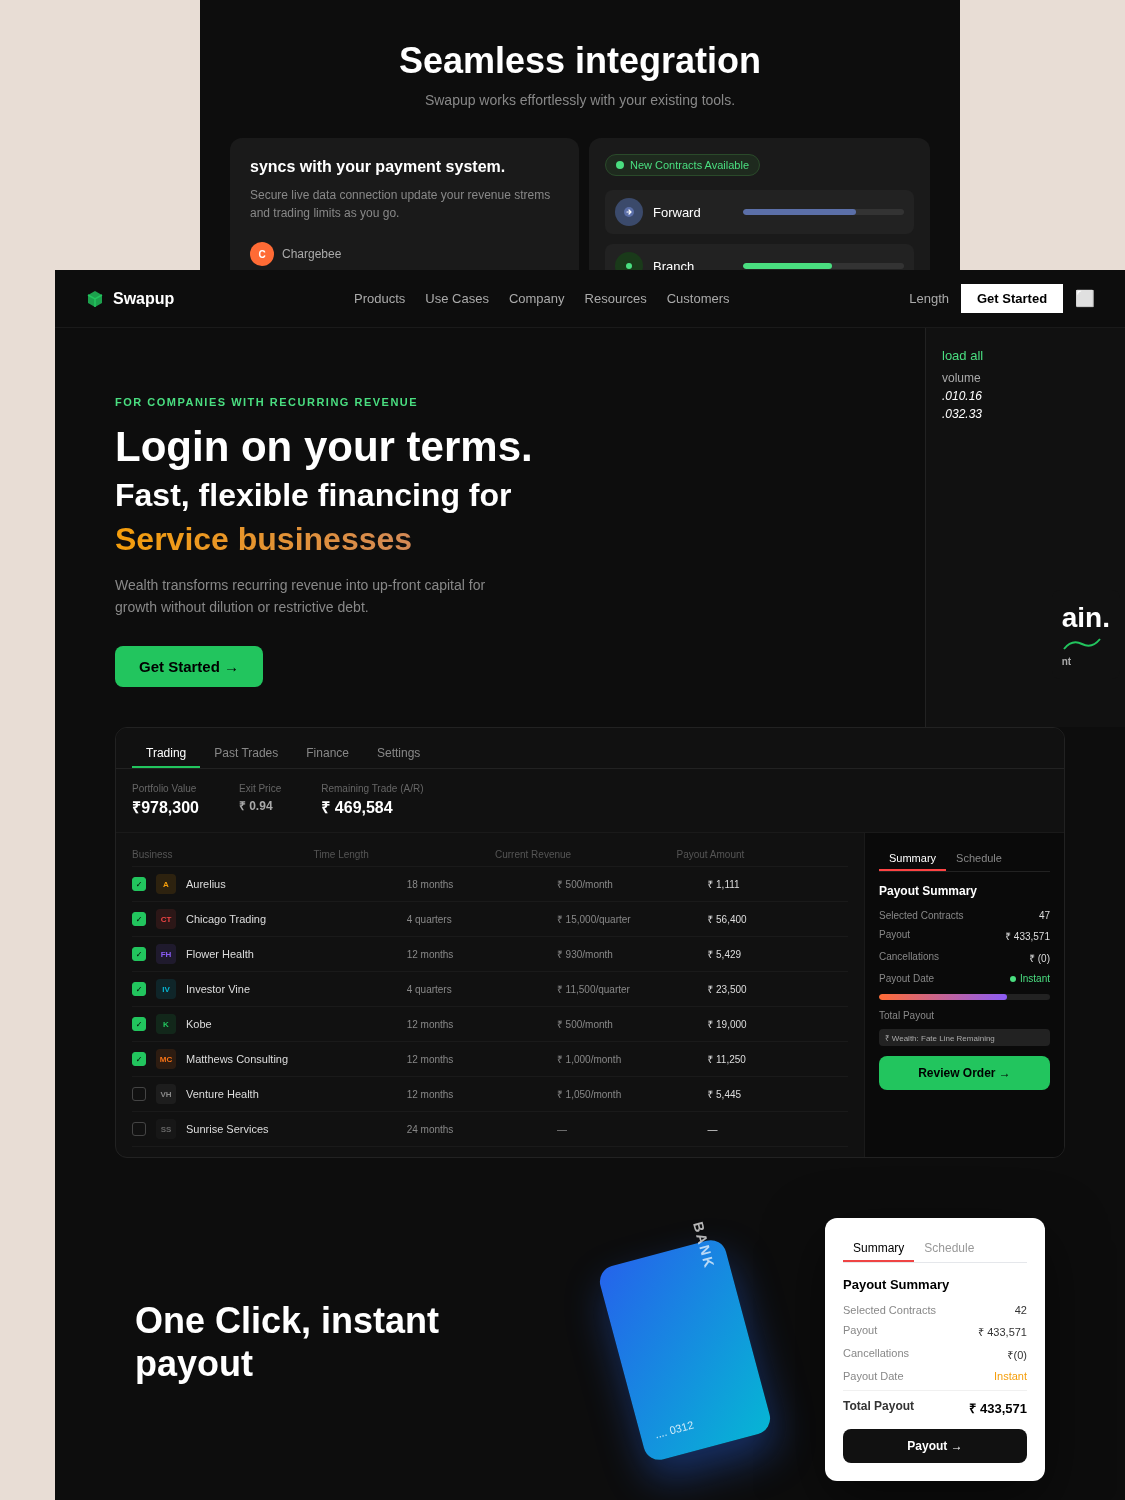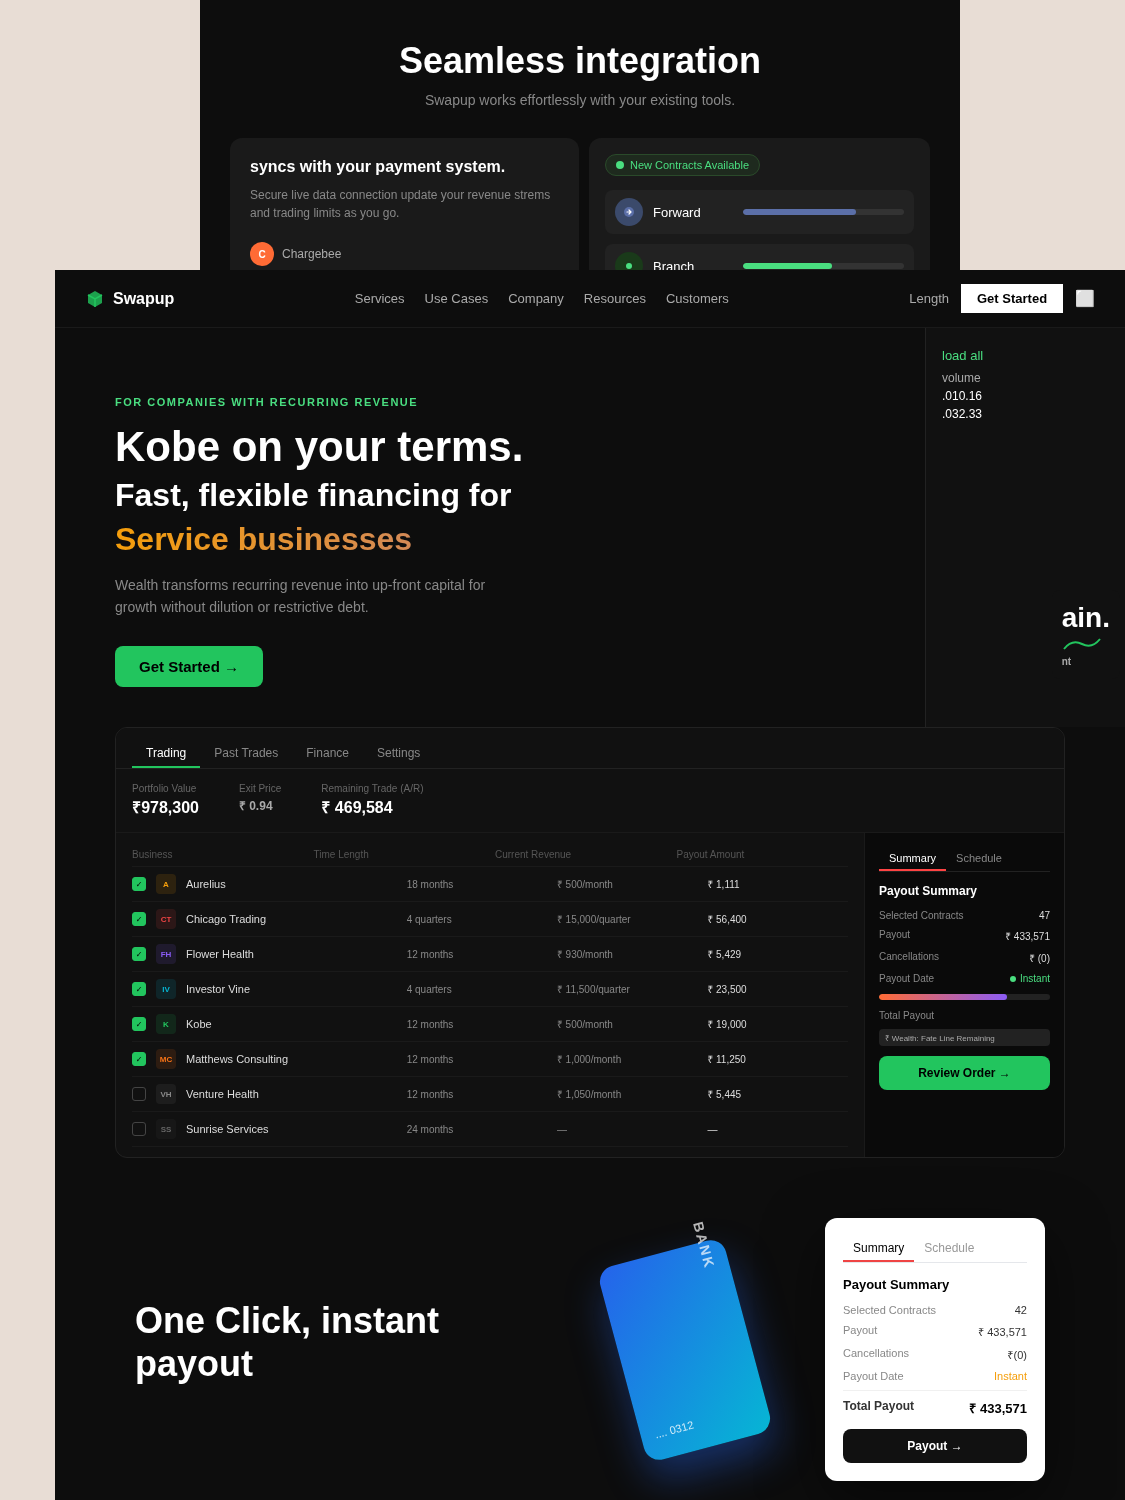--- a/index.html
+++ b/index.html
@@ -330,20 +330,21 @@
     .hero-right-item-gray {
       color: #aaa;
       font-size: 12px;
       margin-bottom: 4px;
     }
 
     .hero-right-item-white {
       color: #fff;
       font-size: 12px;
       margin-bottom: 4px;
+      font-style: italic;
     }
 
     
     .dashboard-mockup {
       margin: 0 60px 0;
       background: #111;
       border-radius: 12px;
       overflow: hidden;
       border: 1px solid #222;
     }
@@ -798,37 +799,37 @@
 
   <nav class="navbar">
     <div class="navbar-logo">
       <svg class="logo-icon" viewBox="0 0 20 20" fill="none" xmlns="http://www.w3.org/2000/svg">
         <path d="M3 6l7-4 7 4v8l-7 4-7-4V6z" fill="#22c55e" opacity="0.8"></path>
         <path d="M3 6l7 4 7-4M10 10v8" stroke="#22c55e" stroke-width="1.5"></path>
       </svg>
       <span>Swapup</span>
     </div>
     <div class="navbar-links">
-      <a class="navbar-link">Services</a>
+      <a class="navbar-link">Products</a>
       <a class="navbar-link">Use Cases</a>
       <a class="navbar-link">Company</a>
       <a class="navbar-link">Resources</a>
       <a class="navbar-link">Customers</a>
     </div>
     <div class="navbar-actions">
       <span class="login-btn">Length</span>
       <button class="get-started-btn">Get Started</button>
       <span class="monitor-icon">⬜</span>
     </div>
   </nav>
 
   <div class="hero-section">
     <div class="hero-left">
       <div class="for-companies-badge">FOR COMPANIES WITH RECURRING REVENUE</div>
-      <h1 class="hero-title-main">Kobe on your terms.</h1>
+      <h1 class="hero-title-main">Login on your terms.</h1>
       <div class="hero-title-sub">Fast, flexible financing for</div>
       <div class="hero-title-gradient">Service businesses</div>
       <p class="hero-description">Wealth transforms recurring revenue into up-front capital for growth without dilution or restrictive debt.</p>
       <button class="hero-cta-btn">Get Started →</button>
     </div>
 
     <div class="hero-right">
       <div class="hero-right-item">load all</div>
       <div class="hero-right-item-gray">volume</div>
       <div class="hero-right-item-white">.010.16</div>

